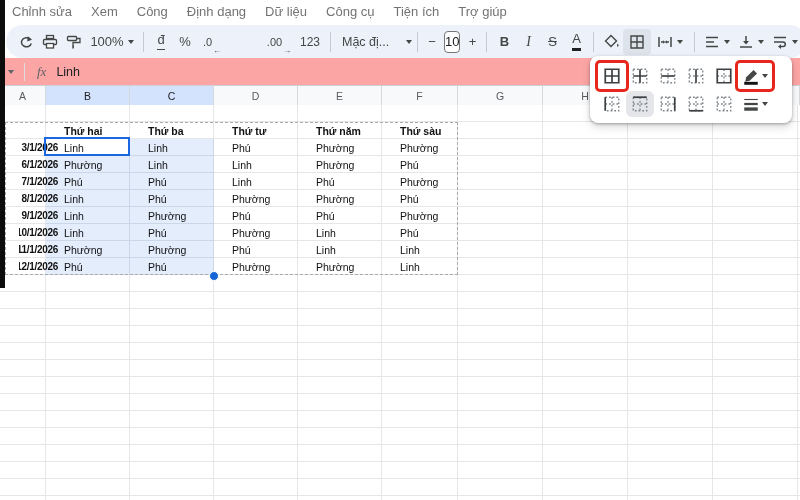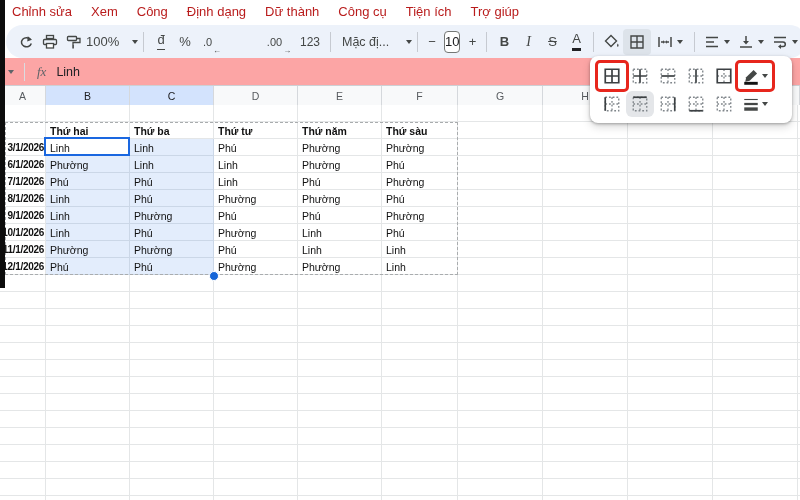--- a/index.html
+++ b/index.html
@@ -2,28 +2,28 @@
 <html><head>
 <meta charset="utf-8">
 <style>
   html,body{margin:0;padding:0;}
   body{font-family:"Liberation Sans","DejaVu Sans",sans-serif;background:#fff;}
   .app{position:relative;width:800px;height:500px;overflow:hidden;background:#fff;}
   .abs{position:absolute;}
 
   
   .menubar{left:0;top:0;width:800px;height:22px;background:#fff;display:flex;align-items:center;padding-left:12px;gap:19px;}
-  .menu-item{font-size:13px;color:#b91c1c;white-space:nowrap;cursor:default;}
+  .menu-item{font-size:13px;color:#737373;white-space:nowrap;cursor:default;}
 
   
   .toolbar{left:6px;top:25px;width:792px;height:33px;background:#edf2fa;border-radius:17px;display:flex;align-items:center;padding-left:8px;overflow:hidden;}
   .tbtn{height:26px;min-width:24px;display:flex;align-items:center;justify-content:center;color:#444746;font-size:13px;border-radius:4px;flex:0 0 auto;}
   .tdiv{width:1px;height:20px;background:#c6cad1;margin:0 5px;flex:0 0 auto;}
   .chev{width:0;height:0;border-left:3.5px solid transparent;border-right:3.5px solid transparent;border-top:4px solid #444746;margin-left:4px;}
-  .zoom-btn{width:52px;font-size:13px;justify-content:space-between;}
+  .zoom-btn{width:52px;font-size:13px;}
   .font-btn{width:70px;justify-content:space-between;padding-left:6px;font-size:12.5px;}
   .fs-box{width:26px;height:20px;border:1px solid #747775;border-radius:4px;background:#fff;display:flex;align-items:center;justify-content:center;font-size:13px;color:#202124;margin:0 3px;}
   .b-bold{font-weight:bold;}
   .b-italic{font-family:"Liberation Serif","DejaVu Serif",serif;font-style:italic;font-size:14px;}
   .b-strike{text-decoration:line-through;}
   .b-color{border-bottom:3px solid #202124;line-height:13px;height:16px;}
   .b-currency{border-bottom:1.5px solid #444746;line-height:14px;height:16px;}
   .mini-arrow{font-size:8px;margin-left:1px;align-self:flex-end;line-height:9px;}
   .grey-active{background:#dde3ea;}
   svg.ic{display:block;}
@@ -46,21 +46,21 @@
       repeating-linear-gradient(to bottom, transparent 0, transparent 16px, #e4e6e7 16px, #e4e6e7 17px),
       linear-gradient(#e4e6e7,#e4e6e7),linear-gradient(#e4e6e7,#e4e6e7),linear-gradient(#e4e6e7,#e4e6e7),
       linear-gradient(#e4e6e7,#e4e6e7),linear-gradient(#e4e6e7,#e4e6e7),linear-gradient(#e4e6e7,#e4e6e7),
       linear-gradient(#e4e6e7,#e4e6e7),linear-gradient(#e4e6e7,#e4e6e7),linear-gradient(#e4e6e7,#e4e6e7),
       linear-gradient(#e4e6e7,#e4e6e7);
     background-repeat:repeat, no-repeat,no-repeat,no-repeat,no-repeat,no-repeat,no-repeat,no-repeat,no-repeat,no-repeat,no-repeat;
     background-size:auto, 1px 100%,1px 100%,1px 100%,1px 100%,1px 100%,1px 100%,1px 100%,1px 100%,1px 100%,1px 100%;
     background-position:0 0, 45px 0,129px 0,213px 0,297px 0,381px 0,457px 0,542px 0,627px 0,712px 0,797px 0;}
   .tint{background:rgba(23,106,230,.12);}
   .dashed-region{left:5px;top:122px;width:453px;height:153px;border:1px dashed #a9acae;box-sizing:border-box;}
-  .sheet-table{left:5px;top:122px;}
+  .sheet-table{left:19px;top:122px;}
   .trow{display:grid;grid-template-columns:41px 84px 84px 84px 84px 76px;height:17px;}
   .tcell{font-size:10.5px;color:#111;display:flex;align-items:center;padding-left:4px;white-space:nowrap;overflow:hidden;box-sizing:border-box;}
   .thead{font-weight:bold;font-size:10.5px;}
   .tdate{font-weight:bold;font-size:10px;justify-content:flex-end;padding-left:0;padding-right:2px;letter-spacing:-0.3px;}
   .active-cell{left:44px;top:137px;width:86px;height:19px;border:2px solid #1a67e0;box-sizing:border-box;}
   .fill-dot{left:209px;top:271px;width:8px;height:8px;border-radius:50%;background:#1565d8;border:1px solid #fff;box-sizing:content-box;}
 
   
   .bpanel{left:590px;top:56px;width:202px;height:67px;background:#fff;border-radius:8px;box-shadow:0 1px 3px rgba(0,0,0,.3),0 4px 8px rgba(0,0,0,.15);padding:7px 8px;box-sizing:border-box;display:grid;grid-template-columns:28px 28px 28px 28px 28px 46px;grid-auto-rows:26px;row-gap:2px;}
   .bbtn{display:flex;align-items:center;justify-content:center;border-radius:6px;}
@@ -77,21 +77,21 @@
 </head>
 <body>
 
 <div class="app">
 
   <nav class="abs menubar">
     <span class="menu-item">Chỉnh sửa</span>
     <span class="menu-item">Xem</span>
     <span class="menu-item">Công</span>
     <span class="menu-item">Định dạng</span>
-    <span class="menu-item">Dữ thành</span>
+    <span class="menu-item">Dữ liệu</span>
     <span class="menu-item">Công cụ</span>
     <span class="menu-item">Tiện ích</span>
     <span class="menu-item">Trợ giúp</span>
   </nav>
 
   <div class="abs toolbar">
     <div class="tbtn">
       <svg class="ic" width="16" height="16" viewBox="0 0 16 16">
           <path d="M12.5 5.5 A5 4.6 0 1 0 13.3 9.5" fill="none" stroke="#444746" stroke-width="1.5"></path>
           <path d="M9.8 2.2 L14 5.8 L9.2 7.4 Z" fill="#444746"></path>

